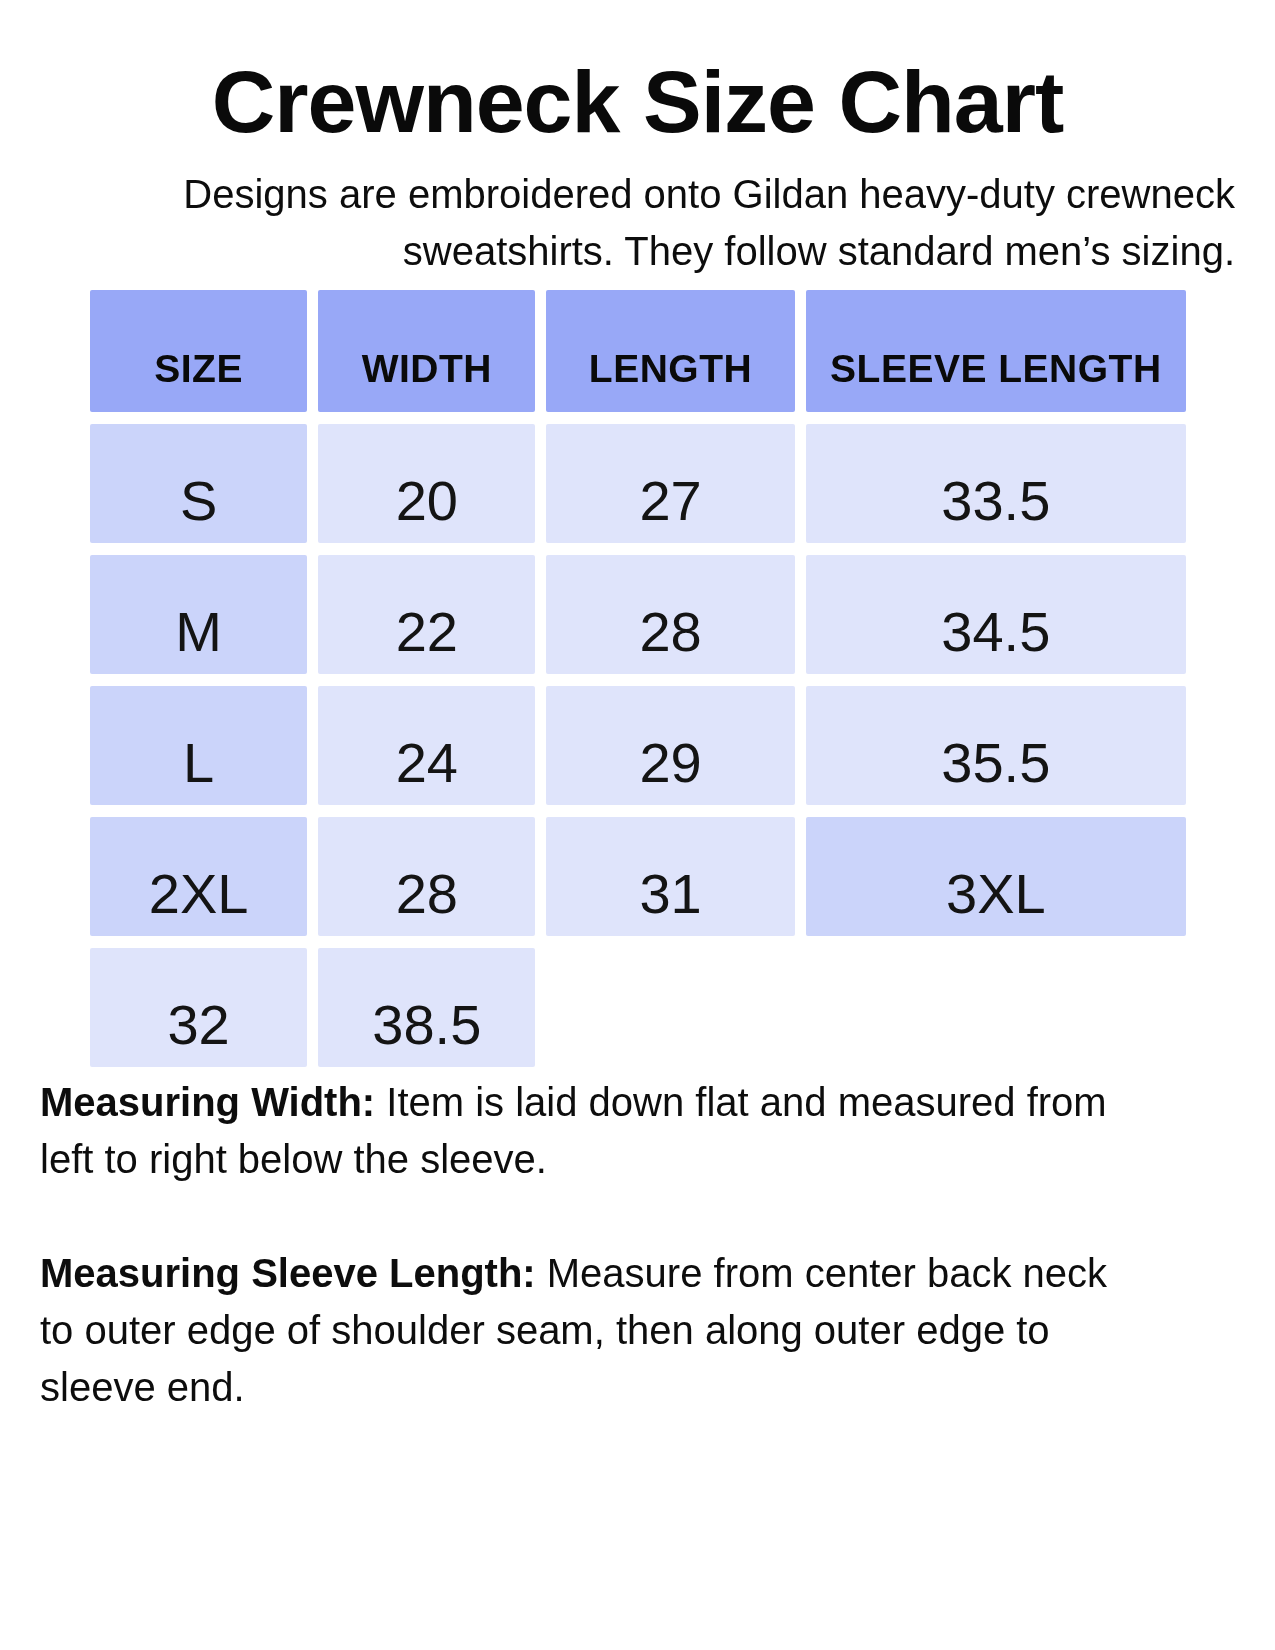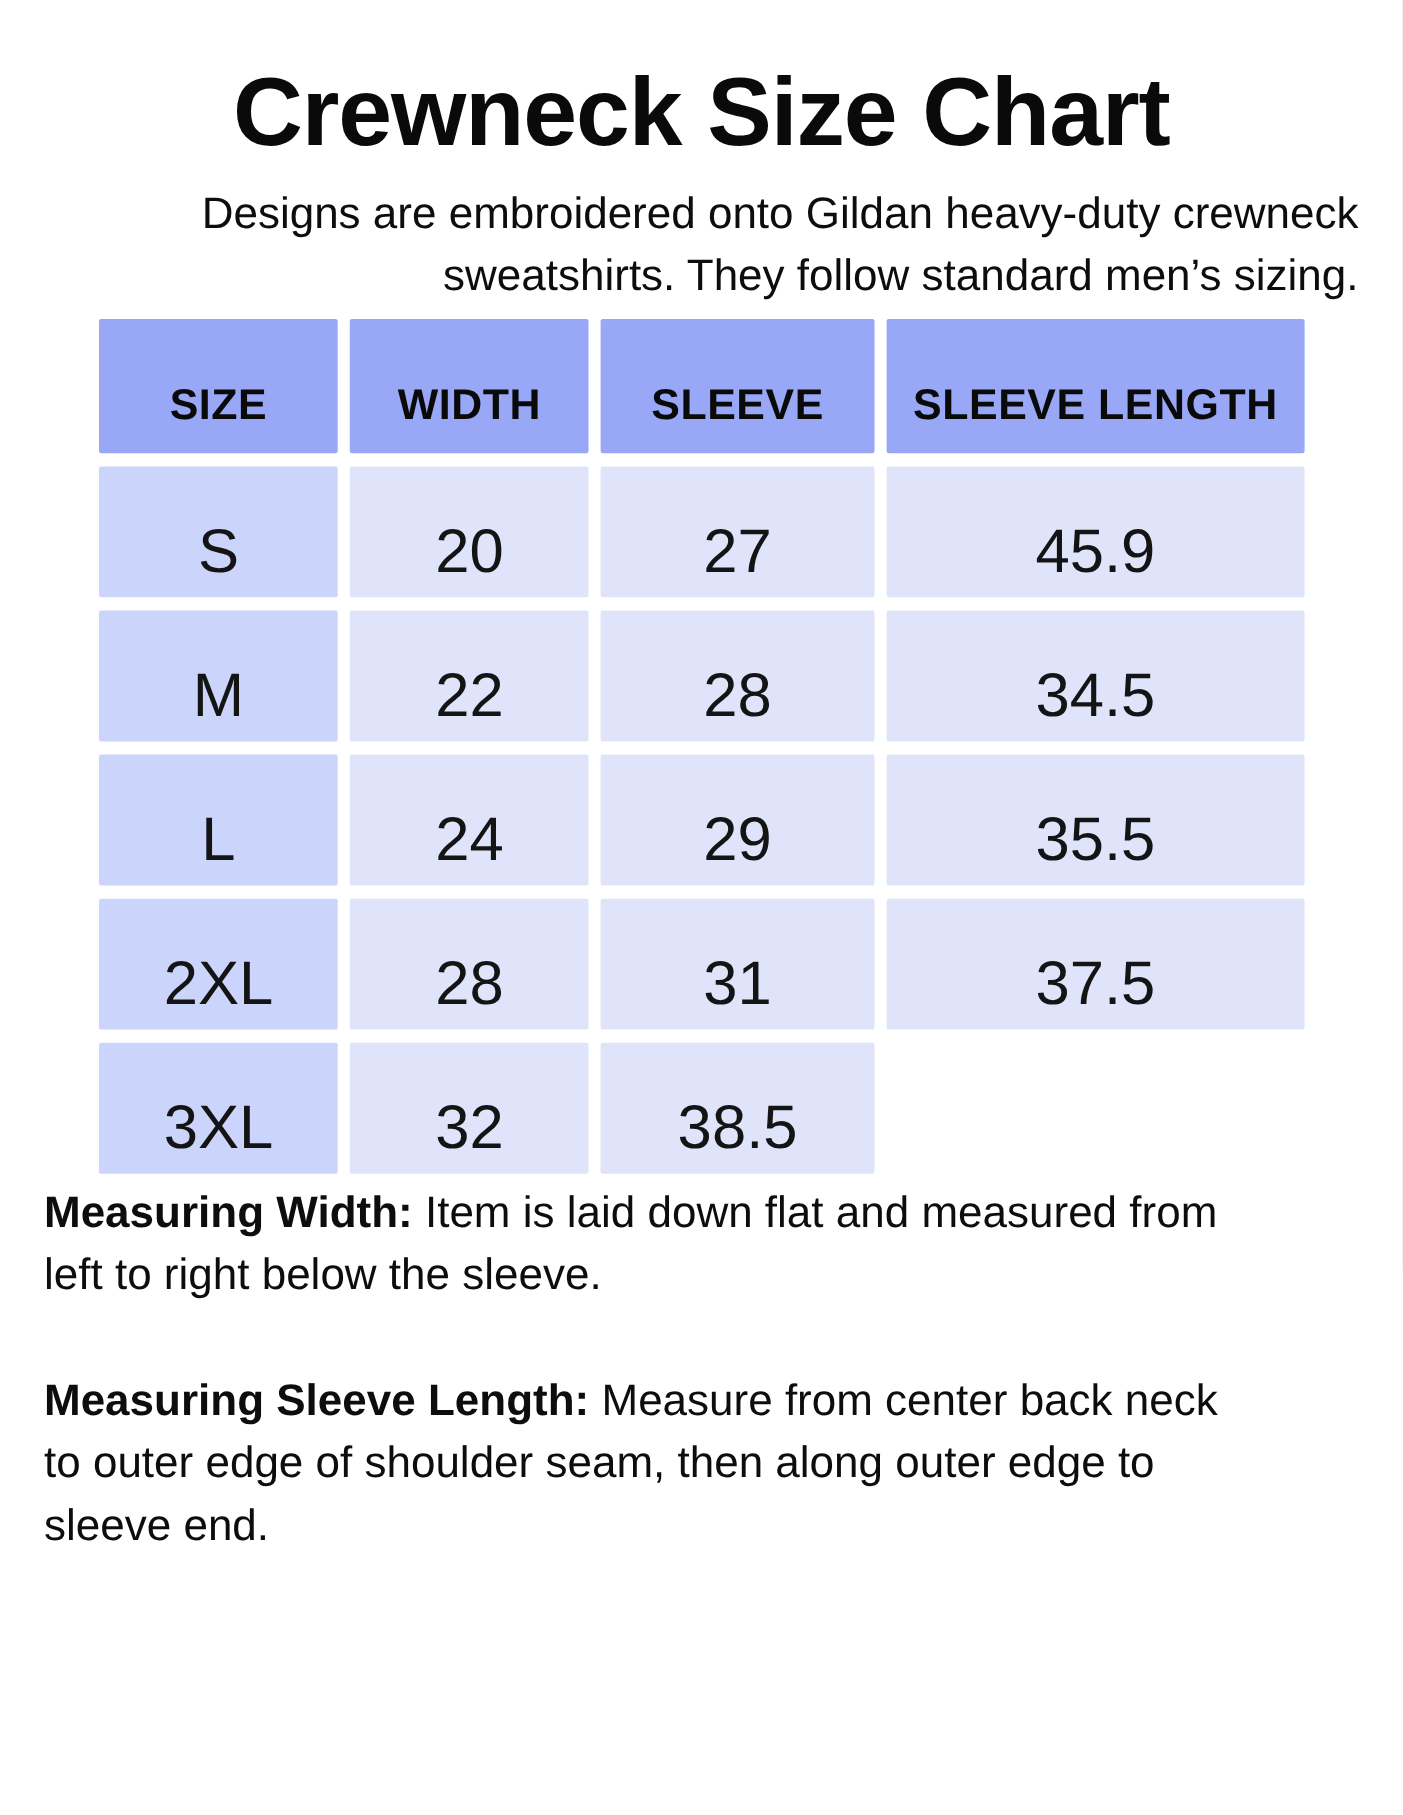--- a/index.html
+++ b/index.html
@@ -74,42 +74,41 @@
 <div class="page">
 
   <h1 class="title">Crewneck Size Chart</h1>
 
   <p class="subtitle">Designs are embroidered onto Gildan heavy-duty crewneck
 sweatshirts. They follow standard men’s sizing.</p>
 
   <div class="size-table">
     <div class="cell head">SIZE</div>
     <div class="cell head">WIDTH</div>
-    <div class="cell head">SLEEVE</div>
+    <div class="cell head">LENGTH</div>
     <div class="cell head">SLEEVE LENGTH</div>
 
     <div class="cell size-col">S</div>
     <div class="cell">20</div>
     <div class="cell">27</div>
-    <div class="cell">45.9</div>
+    <div class="cell">33.5</div>
 
     <div class="cell size-col">M</div>
     <div class="cell">22</div>
     <div class="cell">28</div>
     <div class="cell">34.5</div>
 
     <div class="cell size-col">L</div>
     <div class="cell">24</div>
     <div class="cell">29</div>
     <div class="cell">35.5</div>
 
     <div class="cell size-col">2XL</div>
     <div class="cell">28</div>
     <div class="cell">31</div>
-    <div class="cell">37.5</div>
 
     <div class="cell size-col">3XL</div>
     <div class="cell">32</div>
     <div class="cell">38.5</div>
   </div>
 
   <div class="notes">
     <p class="note"><strong>Measuring Width:</strong> <span>Item is laid down flat and measured from
 left to right below the sleeve.</span></p>
     <p class="note"><strong>Measuring Sleeve Length:</strong> <span>Measure from center back neck

